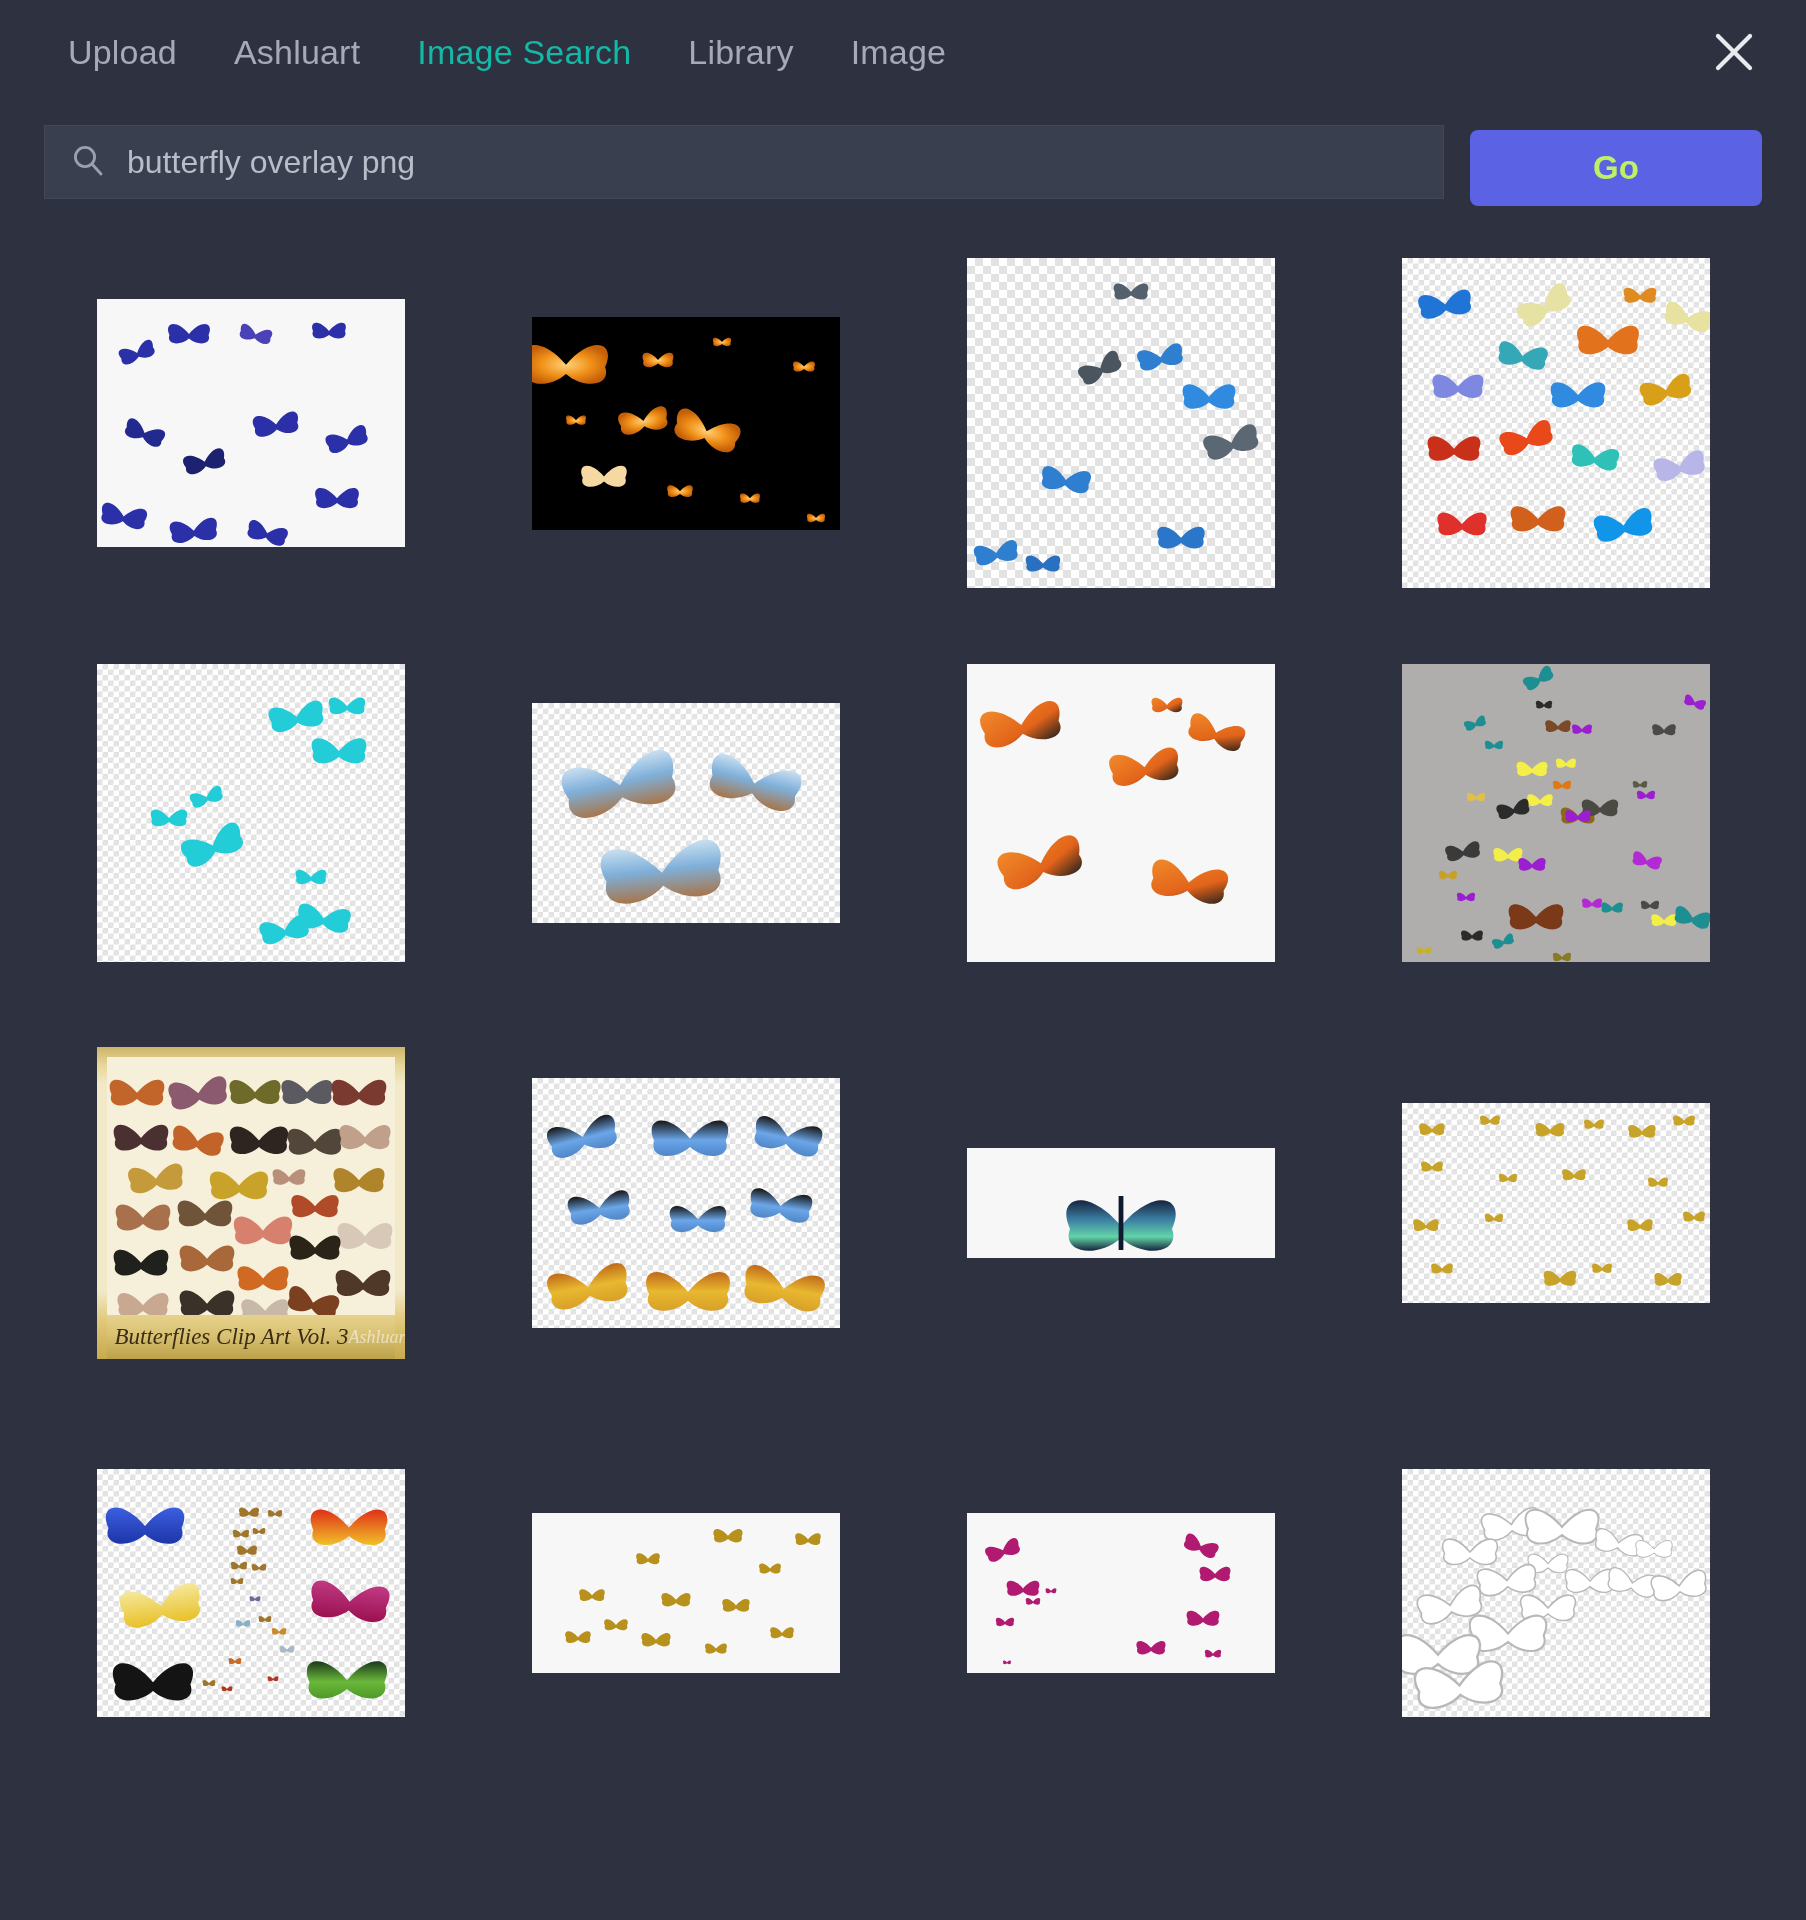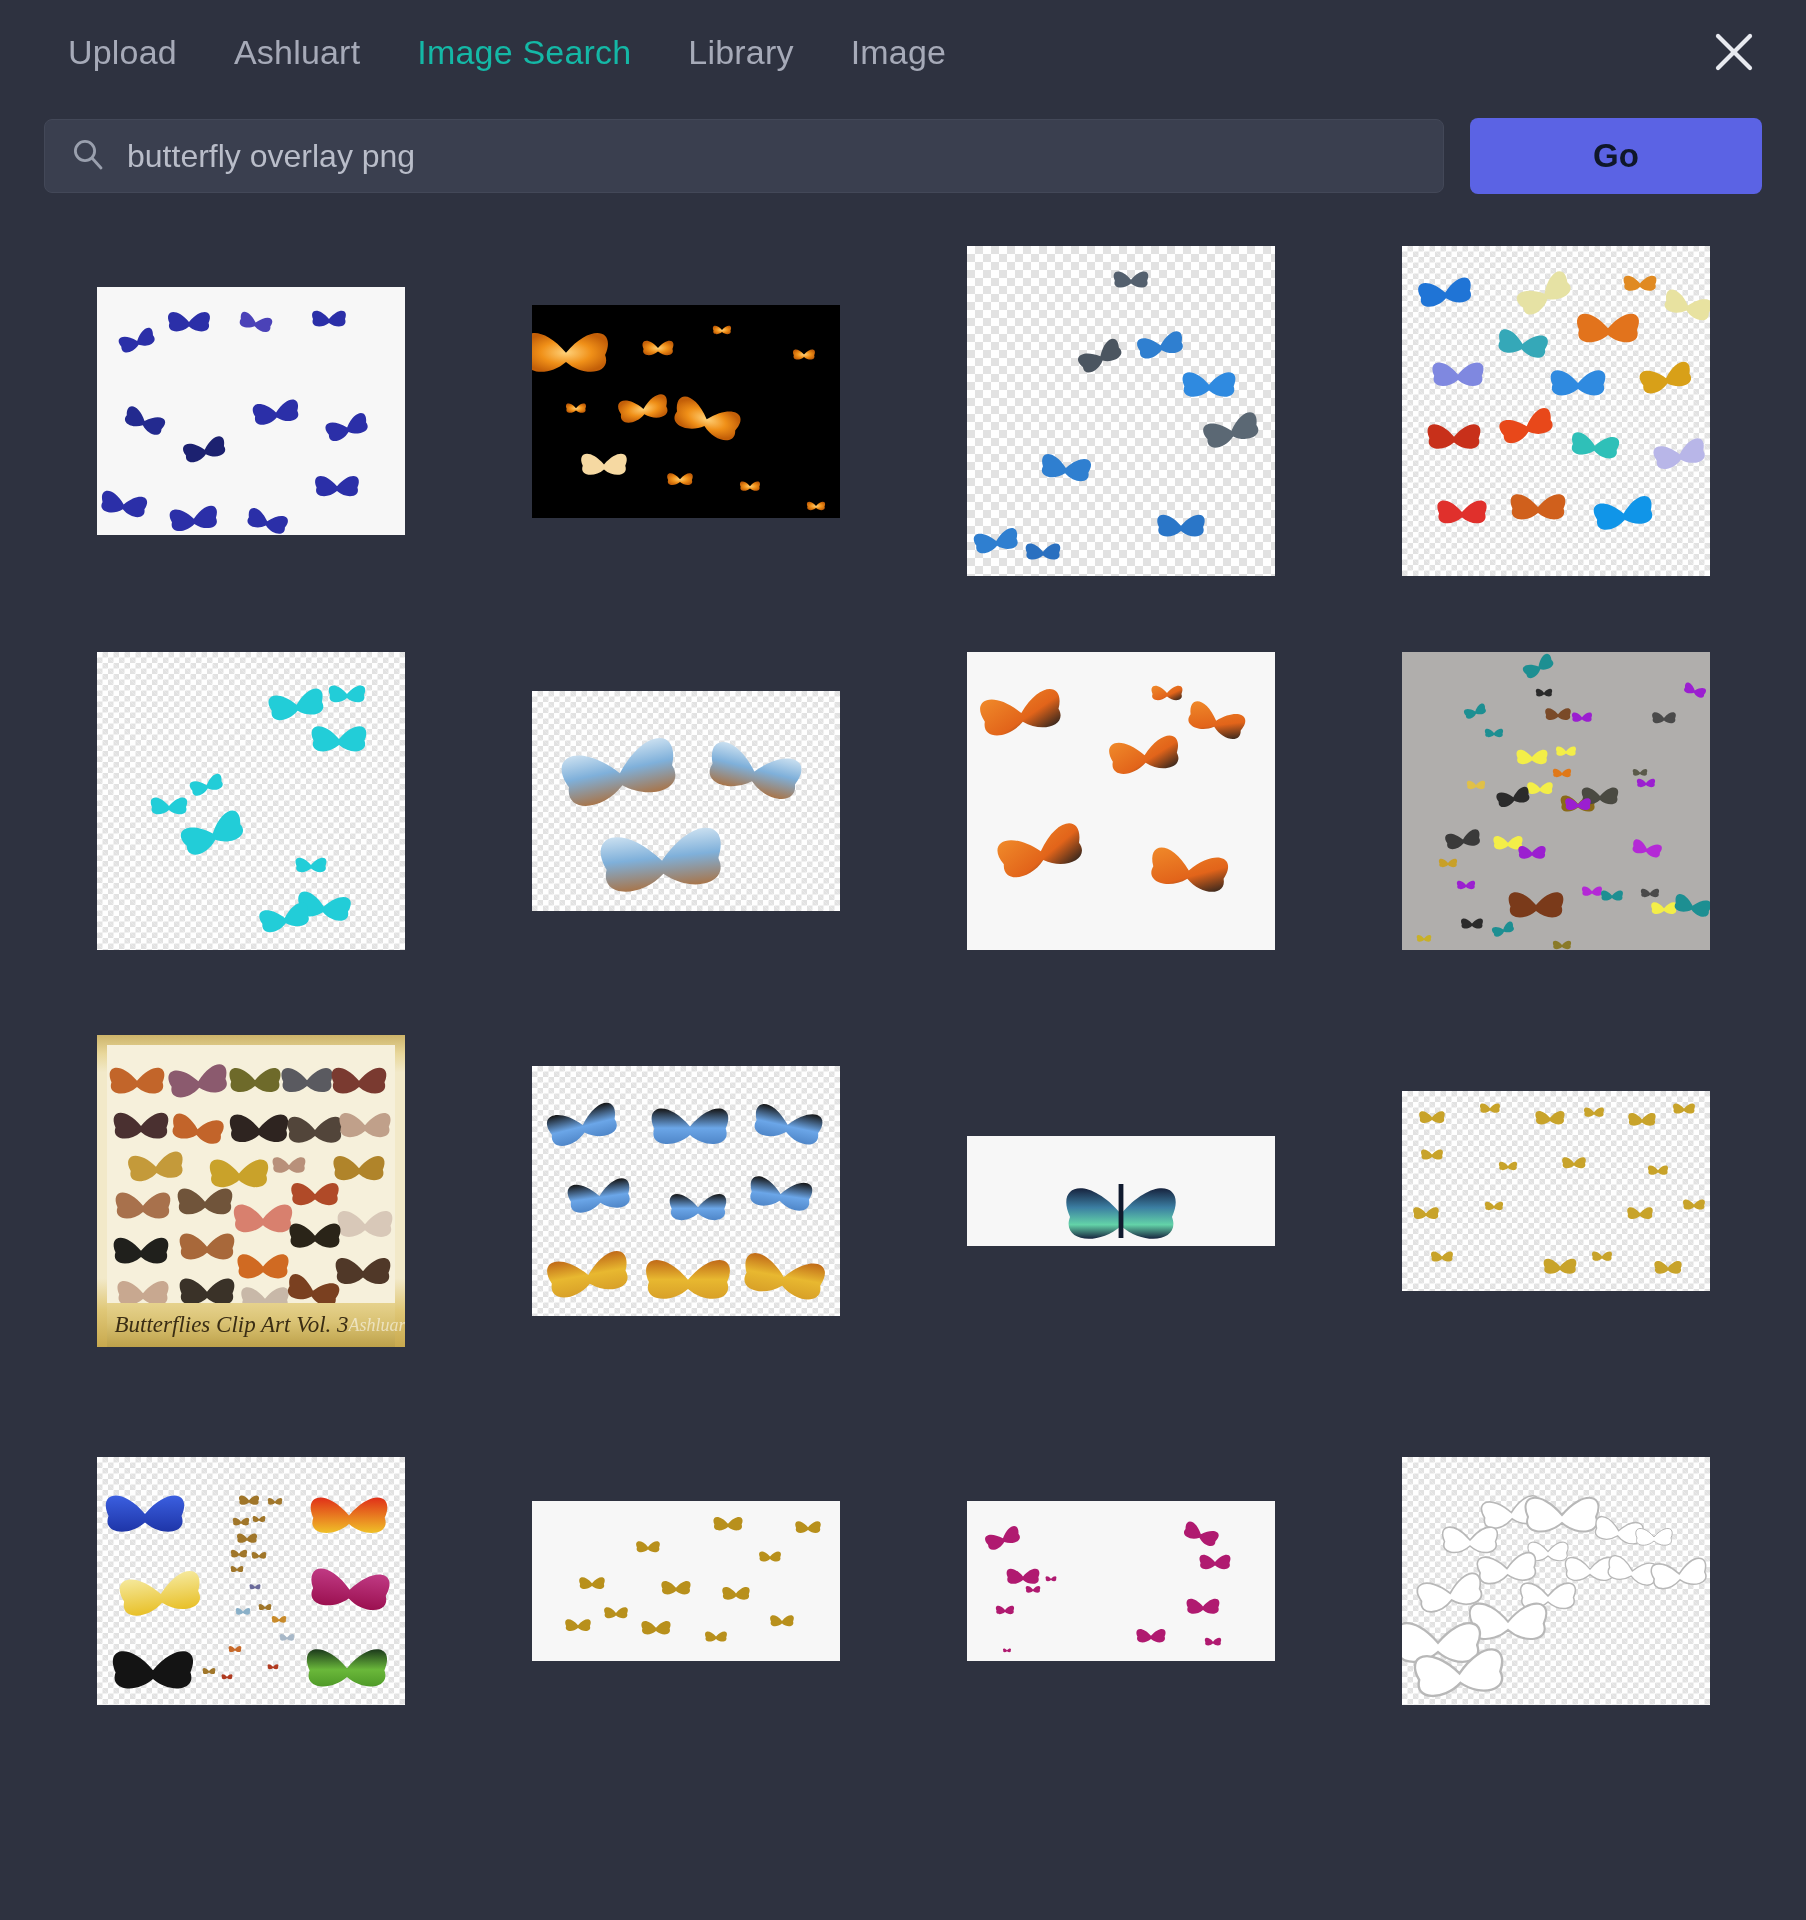--- a/index.html
+++ b/index.html
@@ -54,21 +54,21 @@
     display: flex;
     align-items: center;
     padding: 0 44px 0 44px;
     margin-top: 14px;
     gap: 26px;
   }
   .searchbox {
     flex: 1 1 auto;
     height: 74px;
     background: #3a3f4f;
-    border-radius: 8px;
+    border-radius: 0;
     display: flex;
     align-items: center;
     padding-left: 26px;
     gap: 22px;
     border: 1px solid #434858;
   }
   .search-icon { flex: 0 0 auto; display: block; }
   .search-input {
     flex: 1 1 auto;
     background: transparent;
@@ -79,25 +79,26 @@
     font-family: "Liberation Sans", sans-serif;
     padding: 0;
   }
   .go-btn {
     flex: 0 0 auto;
     width: 292px;
     height: 76px;
     background: #5b63e4;
     border: none;
     border-radius: 8px;
-    color: #0f172a;
+    color: #bef264;
     font-size: 33px;
     font-weight: bold;
     cursor: pointer;
     font-family: "Liberation Sans", sans-serif;
+    margin-top: 12px;
   }
 
   
   .grid {
     margin-top: 22px;
     padding: 0 44px;
     display: grid;
     grid-template-columns: repeat(4, 1fr);
     grid-auto-rows: 390px;
     column-gap: 22px;

